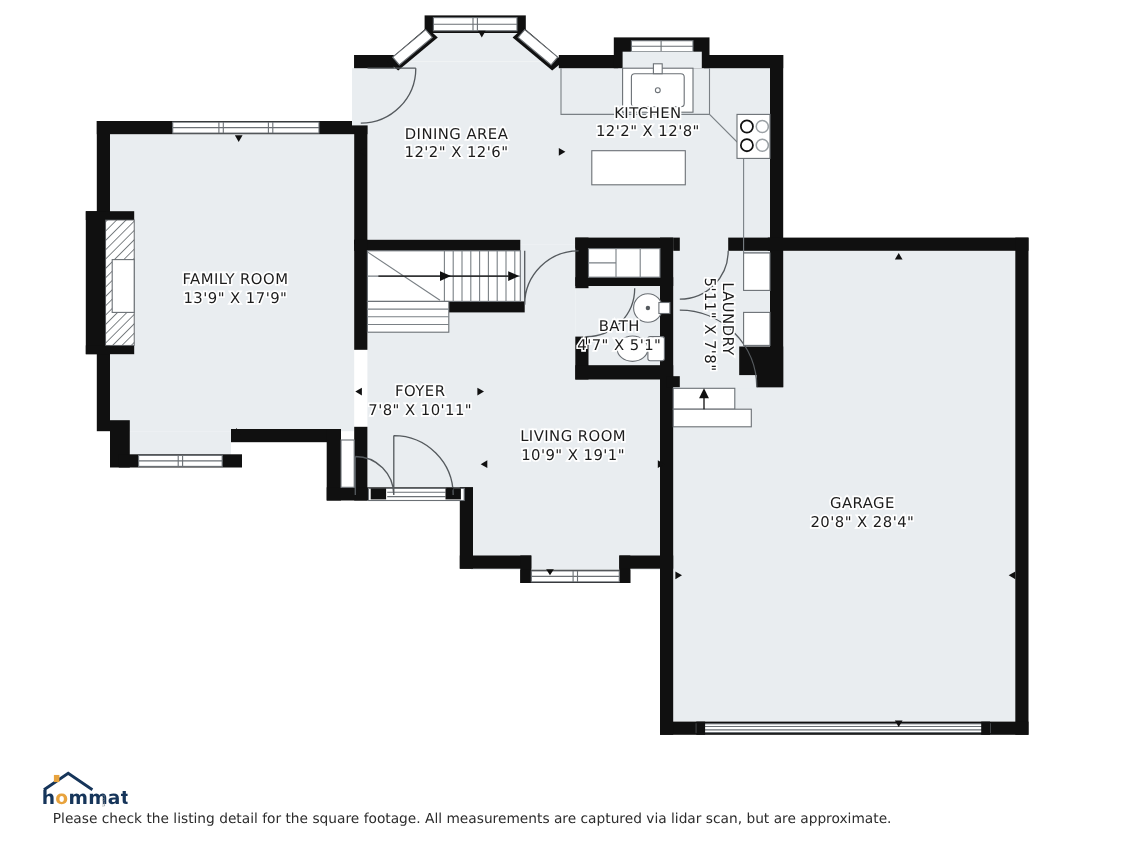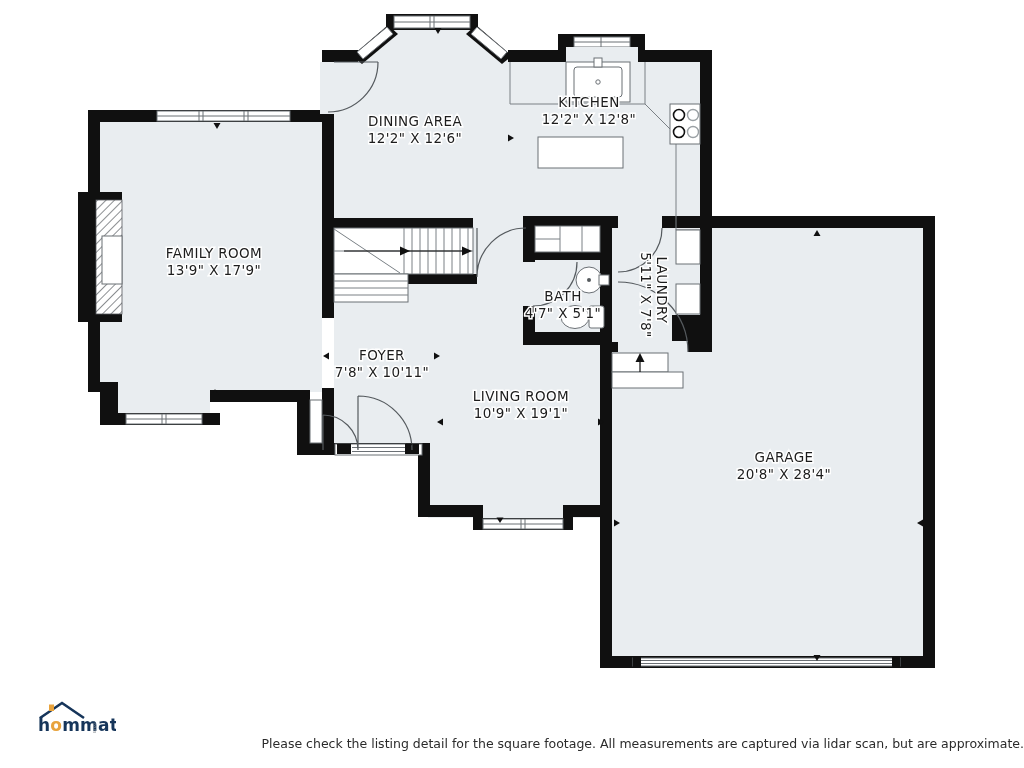--- a/index.html
+++ b/index.html
@@ -8,21 +8,21 @@
   svg text{font-family:"DejaVu Sans","Liberation Sans",sans-serif;}
   .floor{fill:var(--floor-fill,#e9edf0);}
   .wall{fill:var(--wall,#101010);stroke:none;}
   .fixture{fill:#ffffff;stroke:#6b7075;stroke-width:1;}
   .fline{stroke:#6b7075;stroke-width:1;fill:none;}
   .cline{stroke:#7a8085;stroke-width:1;fill:none;}
   .arc{stroke:#555a5e;stroke-width:1.2;fill:none;}
   .tick{fill:var(--wall,#101010);stroke:none;}
   .room-name,.room-dims{fill:#1c1c1c;font-size:13.5px;letter-spacing:.4px;
         text-anchor:middle;paint-order:stroke;stroke:#ffffff;stroke-width:3px;}
-  .footer{position:absolute;left:0;right:0;top:736px;text-align:right;
+  .footer{position:absolute;left:0;right:0;top:736px;text-align:left;
         font-size:12.5px;color:#2b2b2b;padding-left:48px;}
   .logo{position:absolute;left:36px;top:698px;width:80px;height:40px;}
   .logo-text{font-size:17px;font-weight:bold;letter-spacing:.2px;}
 </style>
 </head>
 <body>
 
 <div class="page">
 <svg width="1024" height="768" viewBox="0 0 1024 768">
   <defs>

